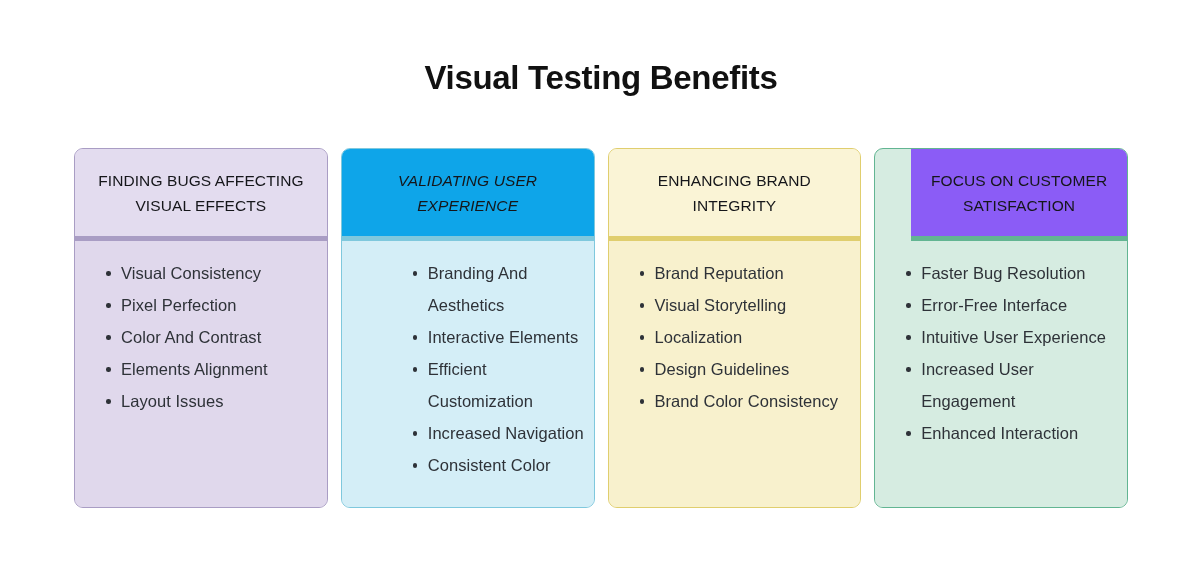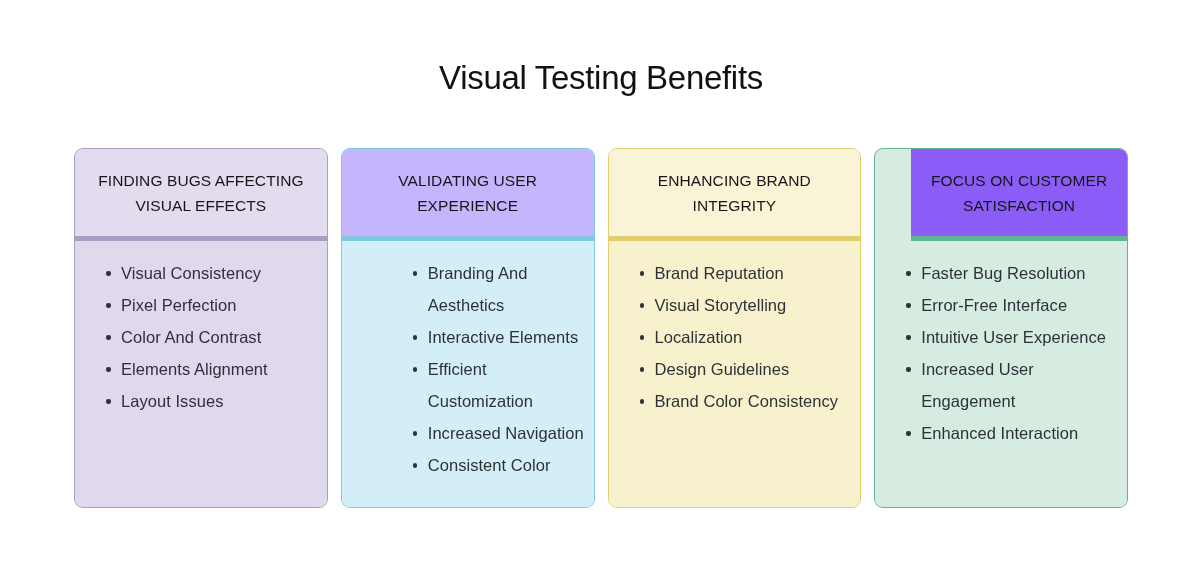--- a/index.html
+++ b/index.html
@@ -22,21 +22,21 @@
     box-sizing: border-box;
   }
 
   .page-title {
     position: absolute;
     top: 58px;
     left: 0;
     width: 1202px;
     text-align: center;
     font-size: 33px;
-    font-weight: normal;
+    font-weight: bold;
     color: #111111;
     letter-spacing: -0.3px;
     line-height: 40px;
   }
 
   .cards {
     position: absolute;
     top: 148px;
     left: 74px;
     width: 1054px;
@@ -102,21 +102,21 @@
     border-radius: 50%;
     background: #2e3238;
   }
 
   
   .card.c0 { border-color: #a99dc4; background: #e0d8ec; }
   .card.c0 .card-header { background: #e3dcef; border-bottom-color: #a99dc4; }
   .card.c0 .card-body { background: #e0d8ec; }
 
   .card.c1 { border-color: #7fc8dd; background: #d4eef7; }
-  .card.c1 .card-header { background: #c4b5fd; border-bottom-color: #7fc8dd; }
+  .card.c1 .card-header { background: #0ea5e9; border-bottom-color: #7fc8dd; font-style: italic; }
   .card.c1 .card-body { background: #d4eef7; padding-left: 48px; }
 
   .card.c2 { border-color: #e0ce6e; background: #f8f1cd; }
   .card.c2 .card-header { background: #faf4d6; border-bottom-color: #e0ce6e; }
   .card.c2 .card-body { background: #f8f1cd; }
 
   .card.c3 { border-color: #62b592; background: #d6ece1; }
   .card.c3 .card-header { background: #8b5cf6; border-bottom-color: #62b592; margin-left: 36px; }
   .card.c3 .card-body { background: #d6ece1; }
 </style>

